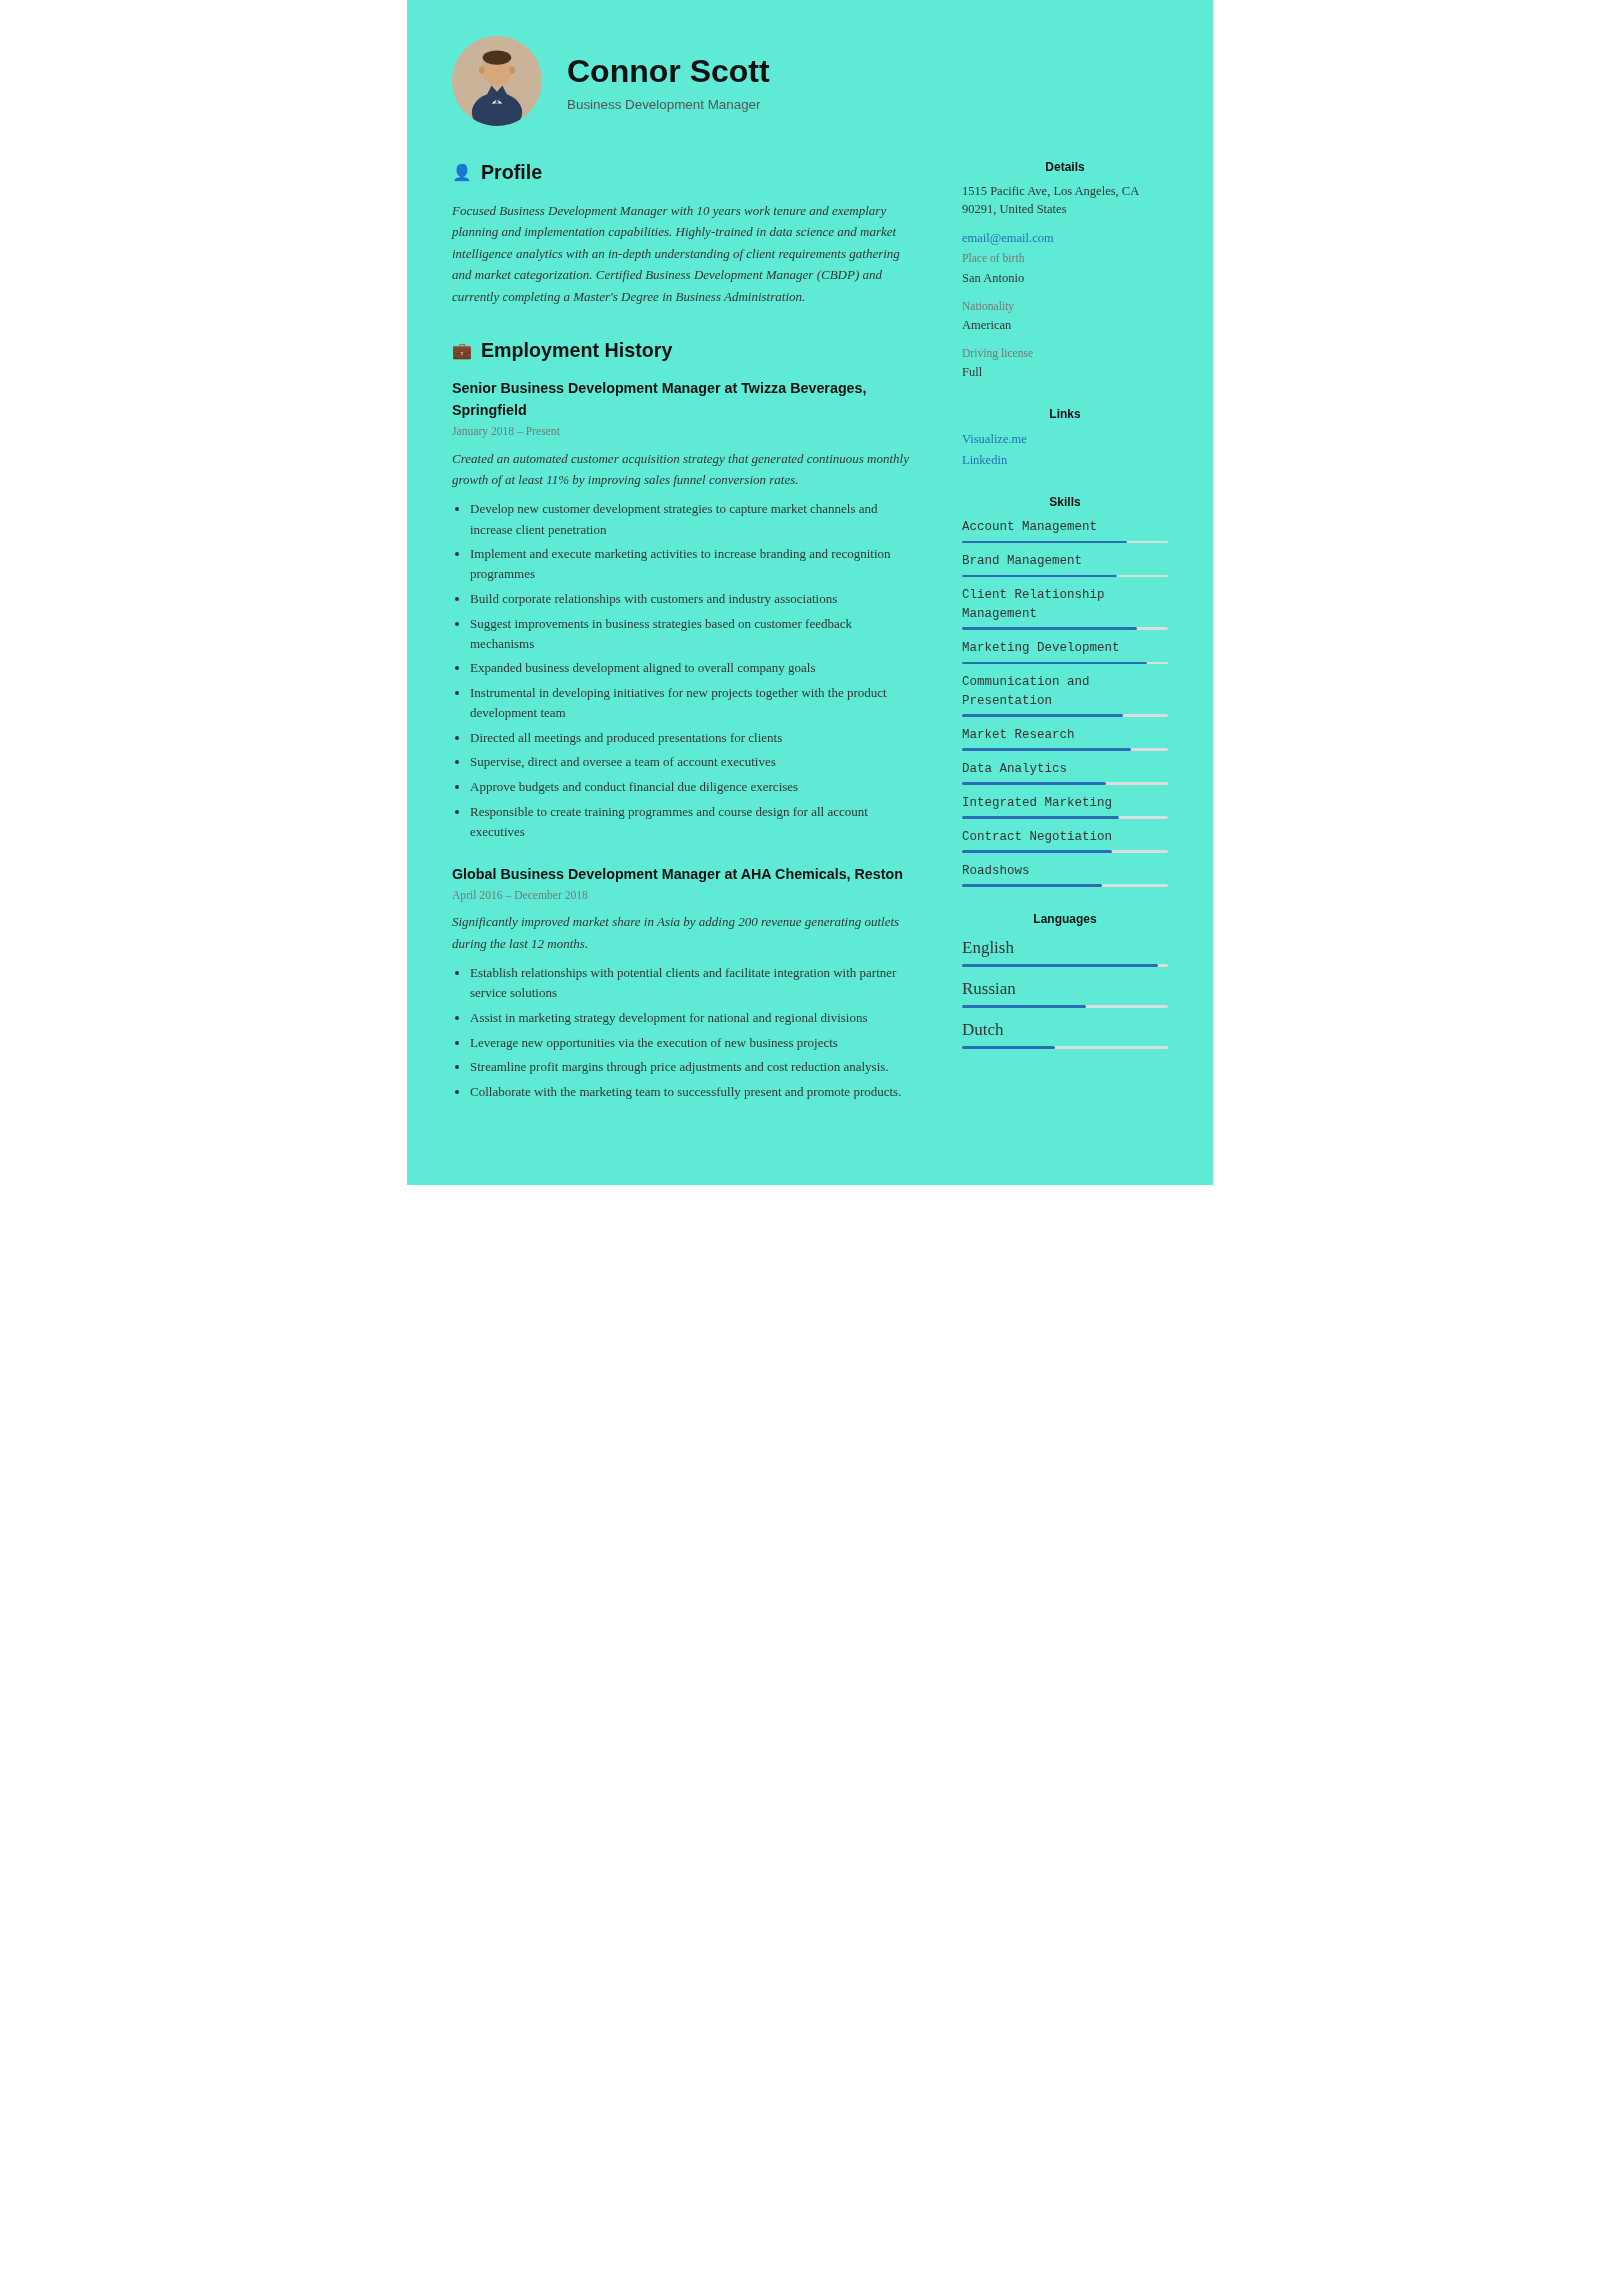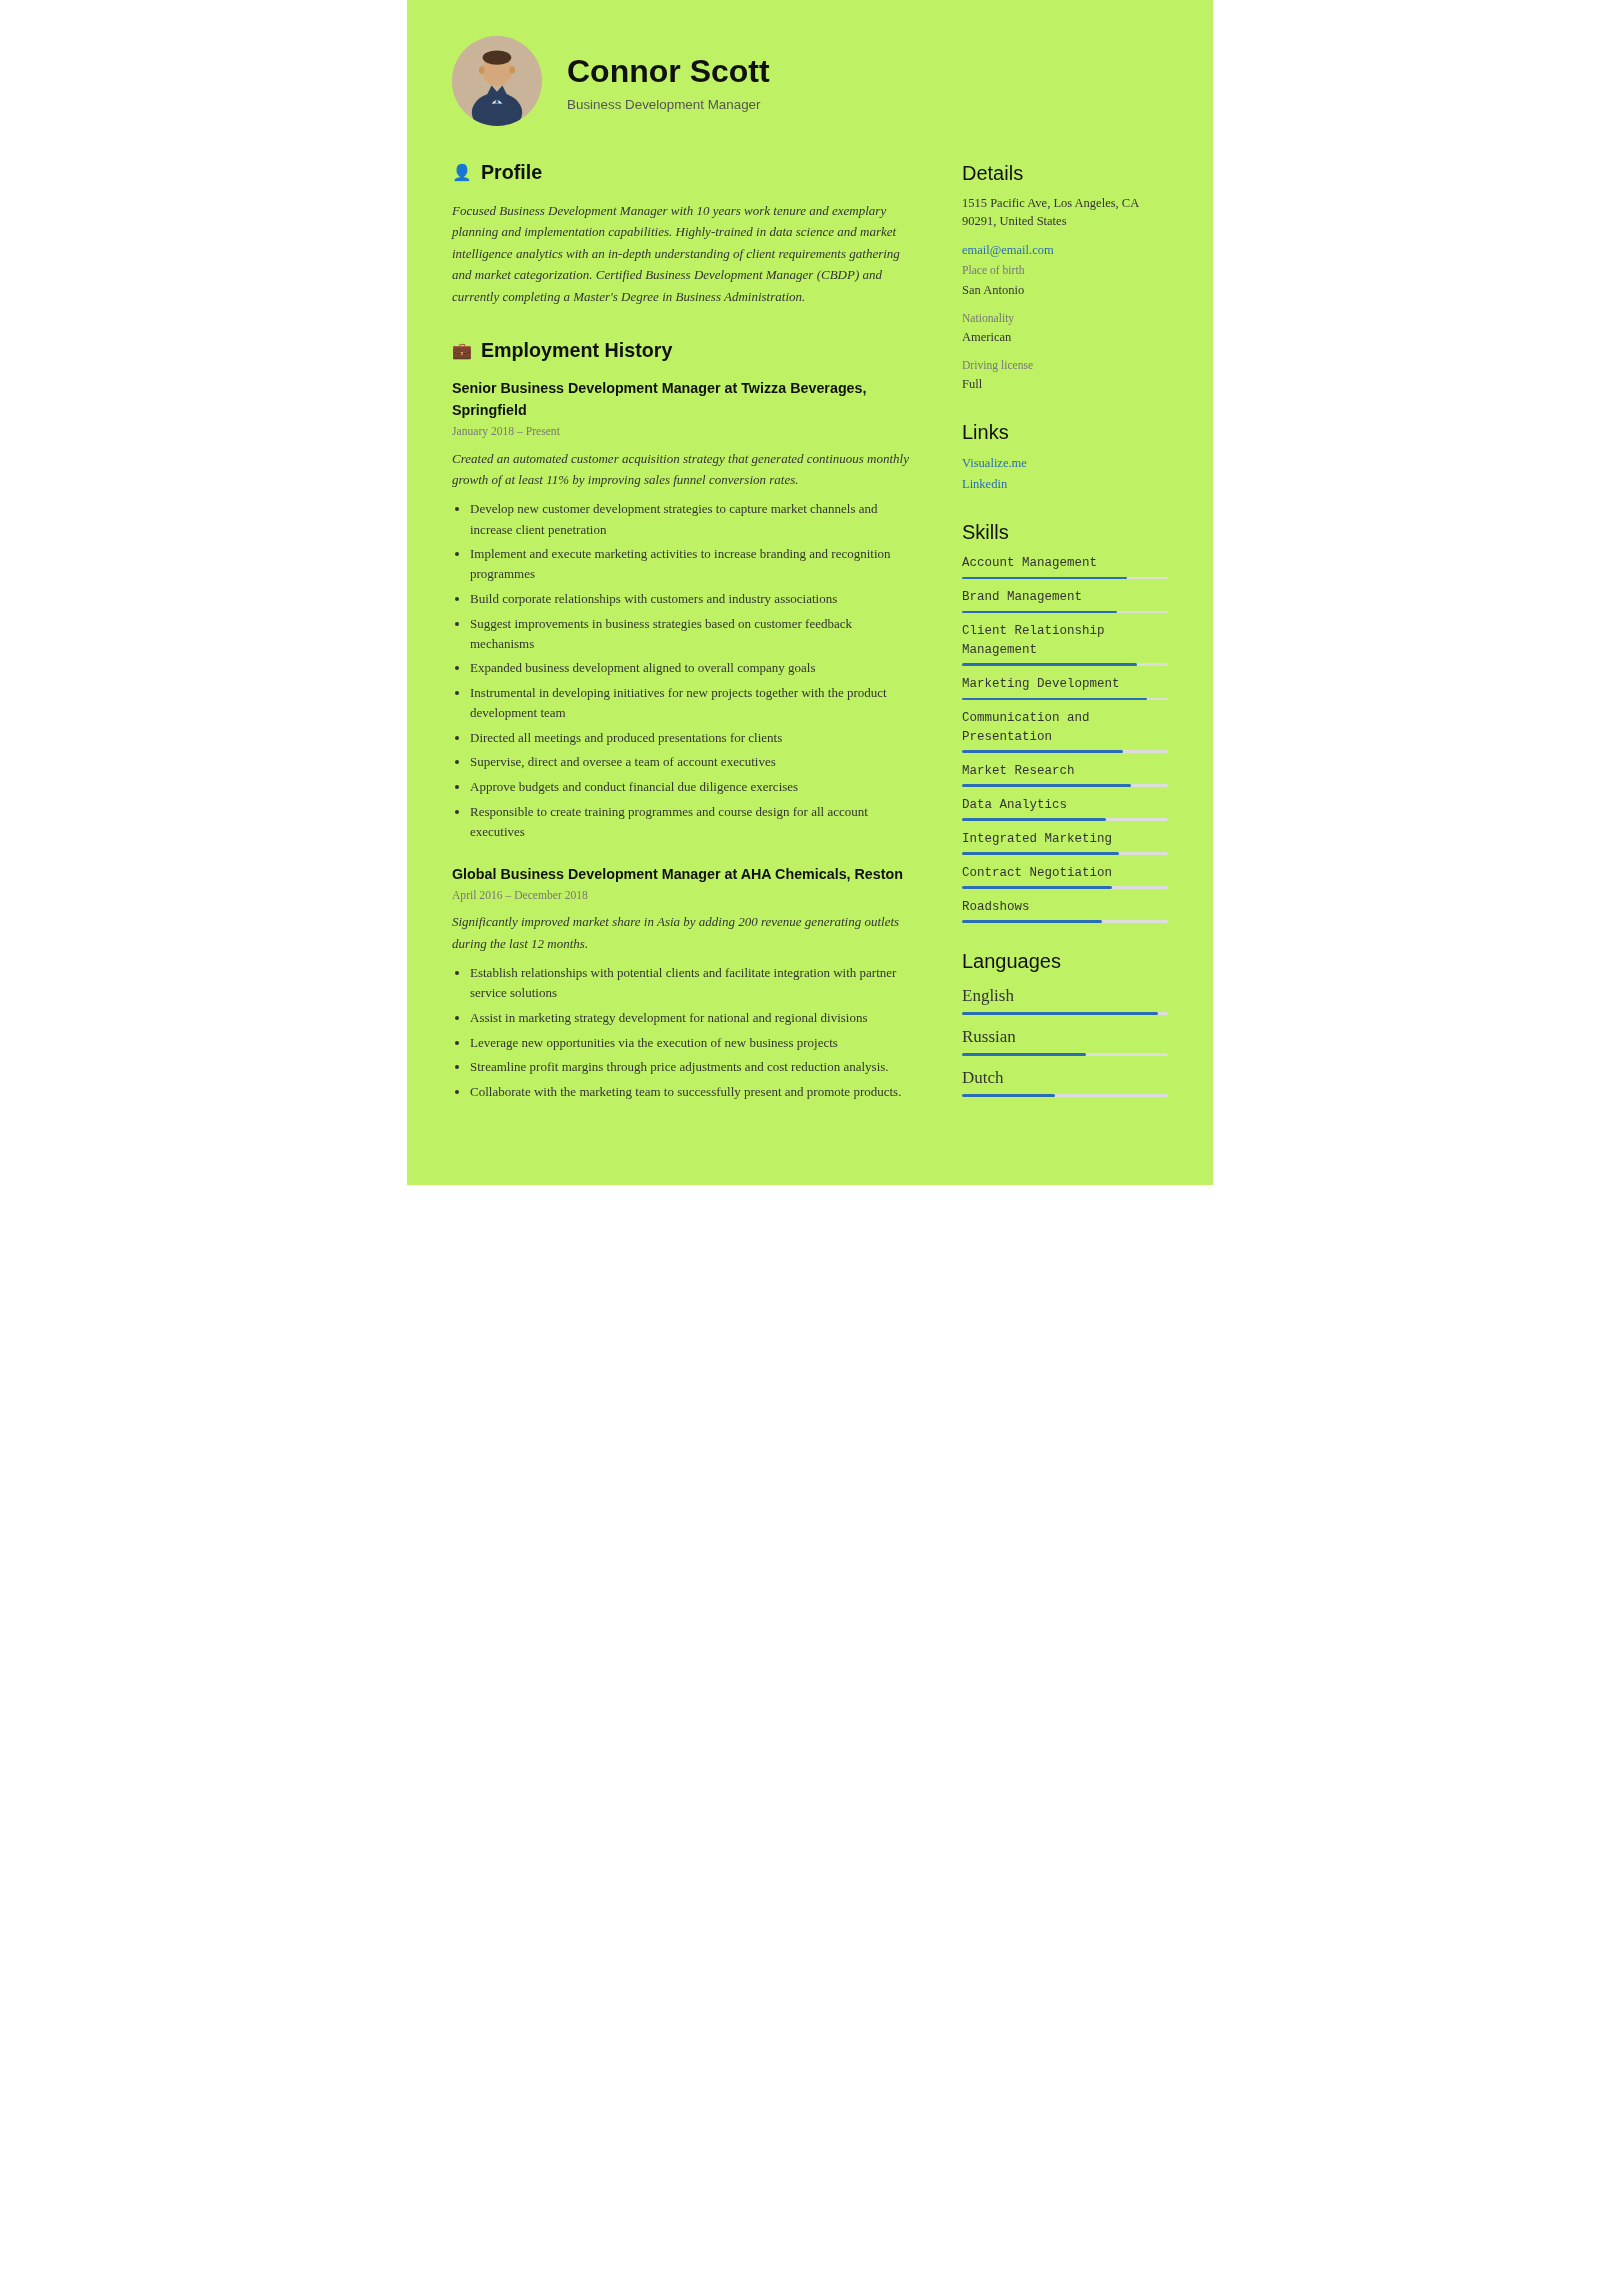--- a/index.html
+++ b/index.html
@@ -6,21 +6,21 @@
     body {
       font-family: 'Georgia', serif;
       background: #fff;
       color: #222;
       font-size: 13.4px;
       line-height: 1.5;
     }
     .page {
       width: 806px;
       margin: 0 auto;
-      background: #bef264;
+      background: #5eead4;
       padding: 36px 45px 54px 45px;
     }
 
     
     .header {
       display: flex;
       align-items: center;
       gap: 25px;
       margin-bottom: 32px;
     }
@@ -123,25 +123,26 @@
       color: #333;
       margin-bottom: 4.5px;
       line-height: 1.55;
     }
 
     
     .right-section {
       margin-bottom: 23px;
     }
     .right-section-title {
-      font-size: 20px;
-      font-weight: 400;
+      font-size: 12px;
+      font-weight: 700;
       color: #111;
       font-family: Arial, sans-serif;
       margin-bottom: 7.2px;
+      text-align: center;
     }
     .detail-item {
       font-size: 12.5px;
       color: #333;
       margin-bottom: 10.7px;
       line-height: 1.4;
     }
     .detail-label {
       font-size: 11.6px;
       color: #777;

